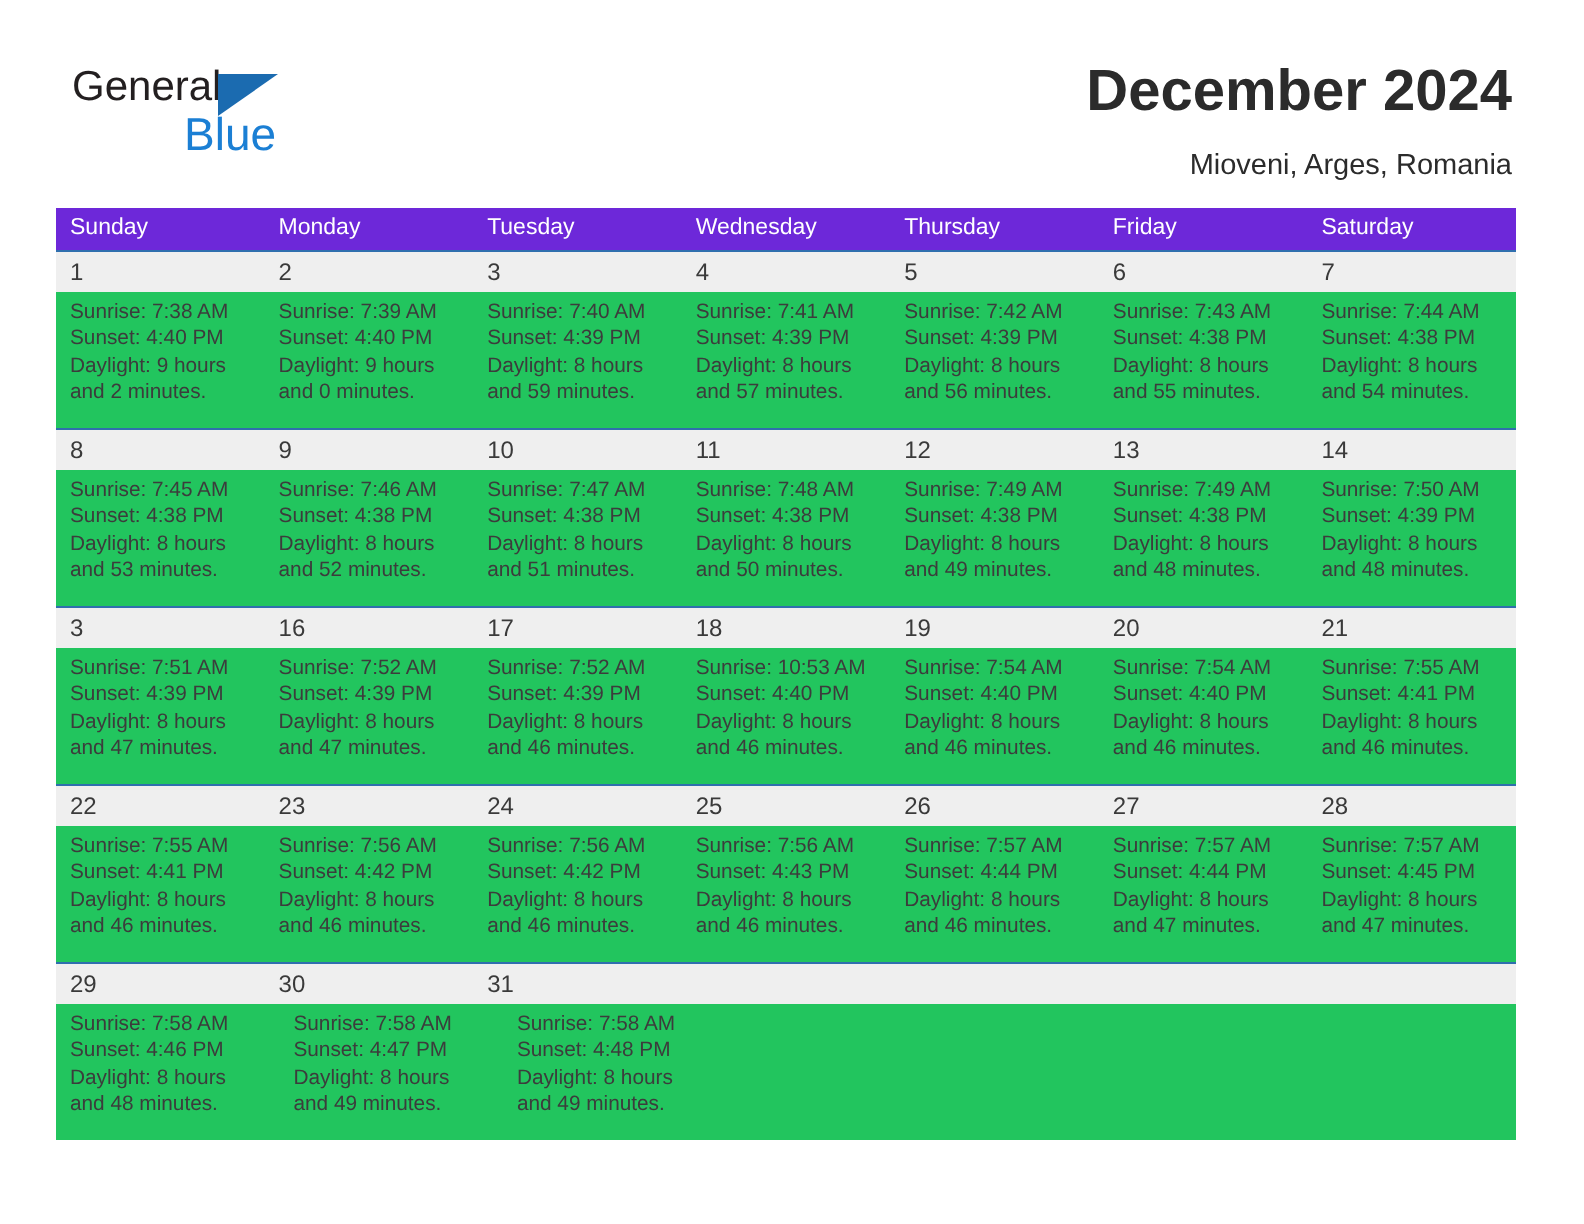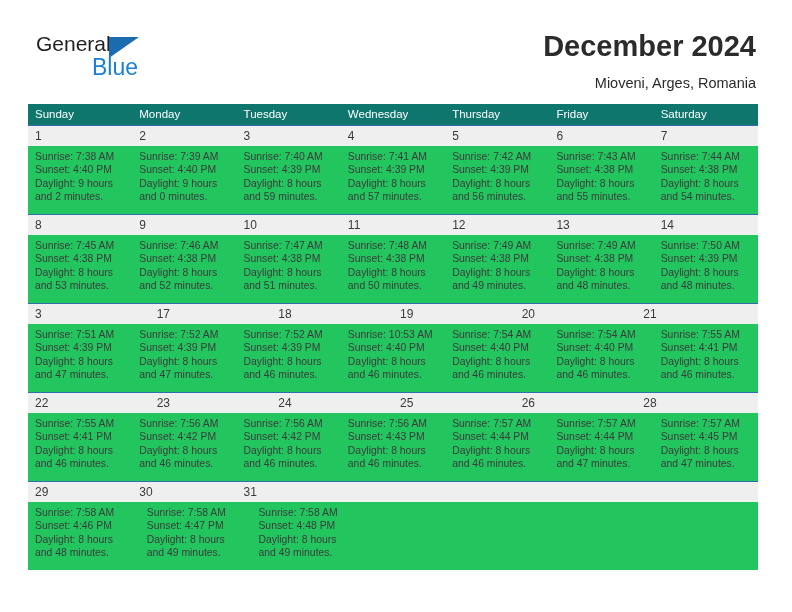--- a/index.html
+++ b/index.html
@@ -86,21 +86,21 @@
 
   
   .calendar {
     position: absolute;
     left: 28px;
     top: 104px;
     width: 730px;
   }
   .weekday-header {
     display: flex;
-    background: #0f766e;
+    background: #6d28d9;
     height: 21px;
   }
   .weekday-cell {
     flex: 1 1 0;
     color: #ffffff;
     font-size: 11.5px;
     line-height: 21px;
     padding-left: 7px;
     box-sizing: border-box;
     white-space: nowrap;
@@ -282,20 +282,21 @@
           <div class="detail-line">Sunset: 4:39 PM</div>
           <div class="detail-line">Daylight: 8 hours</div>
           <div class="detail-line">and 48 minutes.</div>
         </div>
       </div>
     </div>
 
     <div class="week-row">
       <div class="week-daynums">
         <div class="daynum-cell">3</div>
+        <div class="daynum-cell">16</div>
         <div class="daynum-cell">17</div>
         <div class="daynum-cell">18</div>
         <div class="daynum-cell">19</div>
         <div class="daynum-cell">20</div>
         <div class="daynum-cell">21</div>
       </div>
       <div class="week-details">
         <div class="detail-cell">
           <div class="detail-line">Sunrise: 7:51 AM</div>
           <div class="detail-line">Sunset: 4:39 PM</div>
@@ -341,20 +342,21 @@
       </div>
     </div>
 
     <div class="week-row">
       <div class="week-daynums">
         <div class="daynum-cell">22</div>
         <div class="daynum-cell">23</div>
         <div class="daynum-cell">24</div>
         <div class="daynum-cell">25</div>
         <div class="daynum-cell">26</div>
+        <div class="daynum-cell">27</div>
         <div class="daynum-cell">28</div>
       </div>
       <div class="week-details">
         <div class="detail-cell">
           <div class="detail-line">Sunrise: 7:55 AM</div>
           <div class="detail-line">Sunset: 4:41 PM</div>
           <div class="detail-line">Daylight: 8 hours</div>
           <div class="detail-line">and 46 minutes.</div>
         </div>
         <div class="detail-cell">

